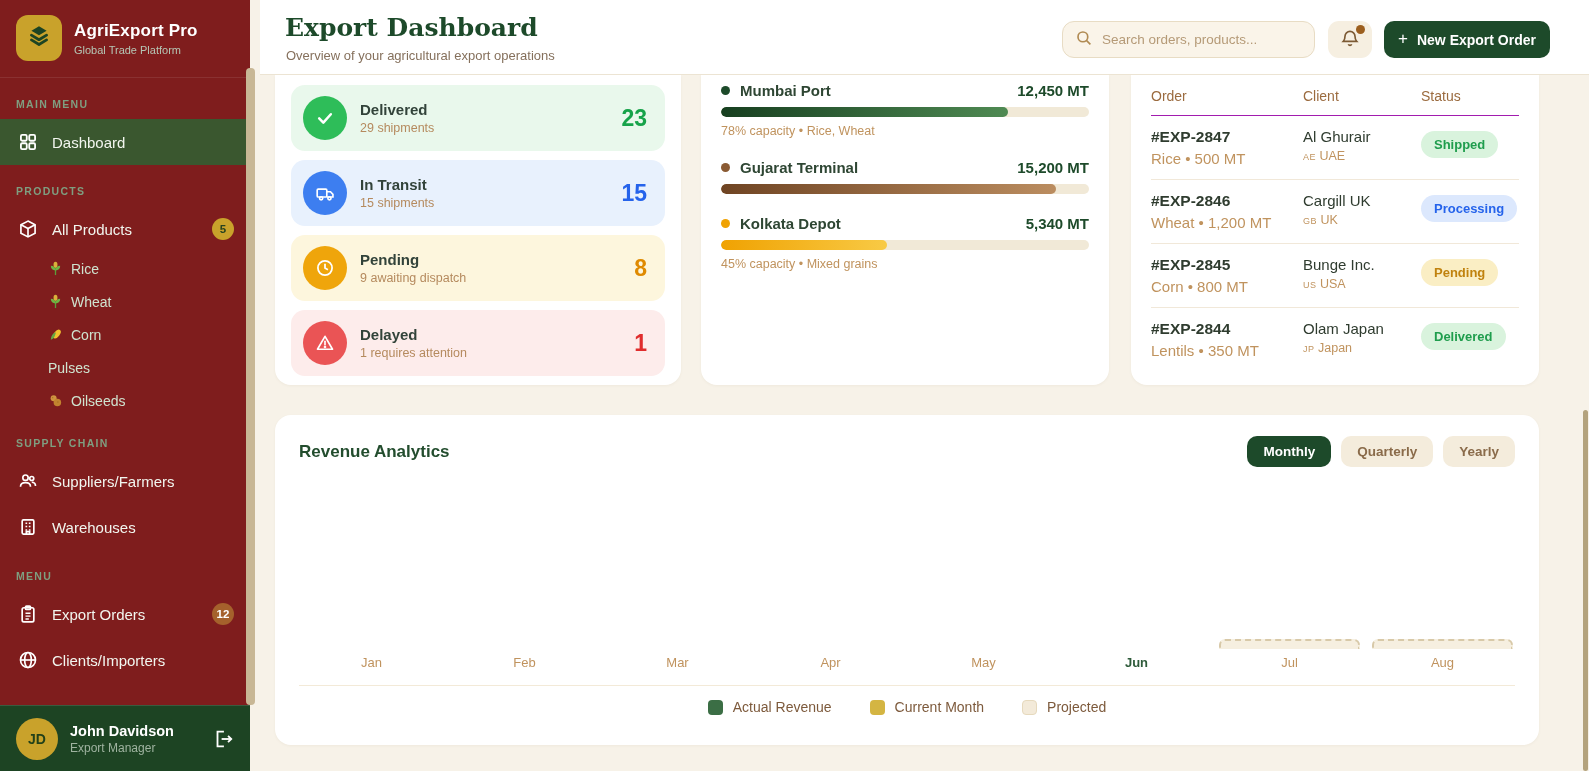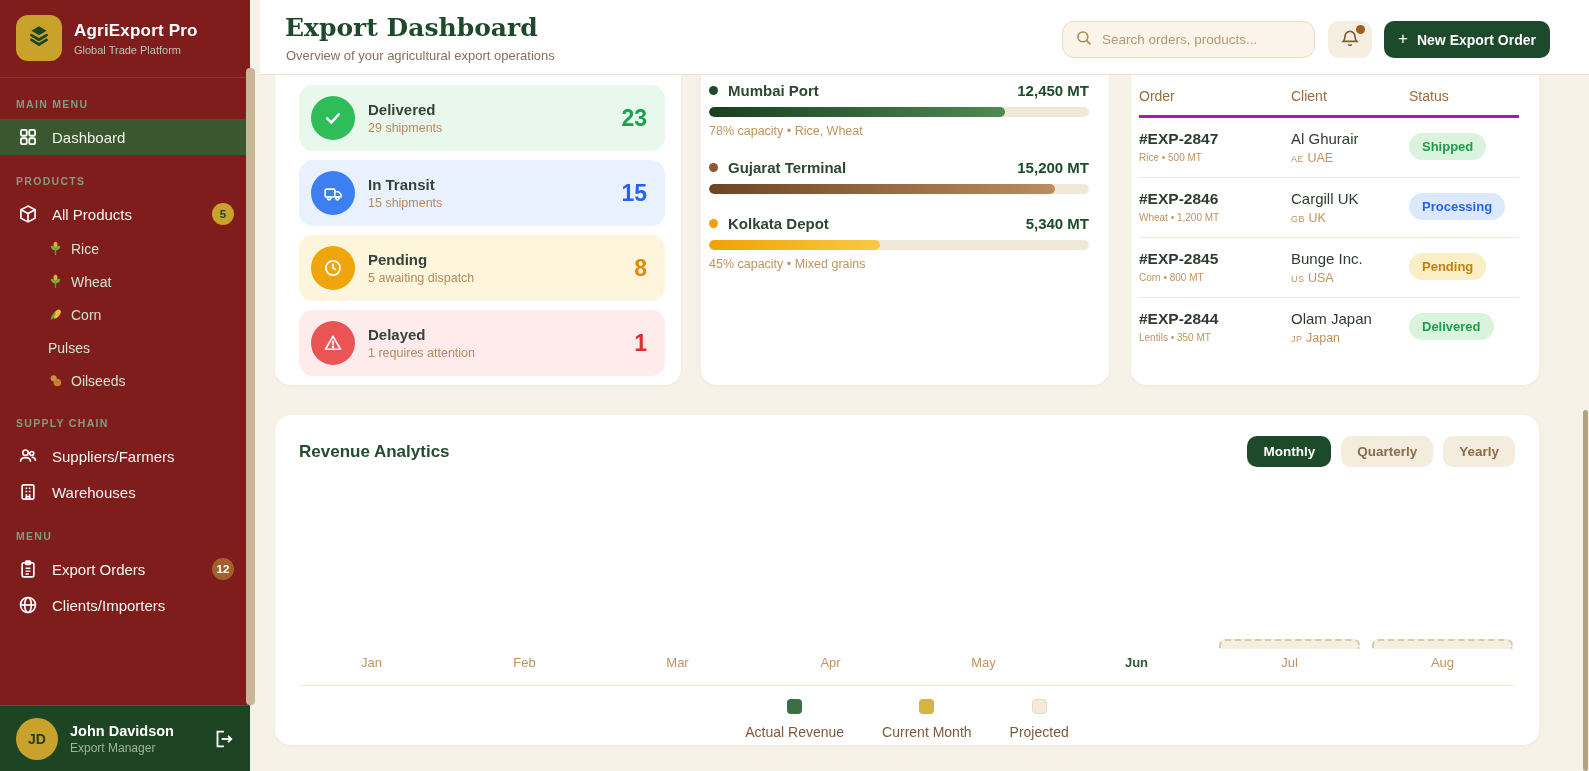--- a/index.html
+++ b/index.html
@@ -11,21 +11,21 @@
   .sidebar { position:absolute; left:0; top:0; width:250px; height:771px;
     background:#7f1d1d; color:#fff; z-index:5; }
   .logo-row { display:flex; align-items:center; gap:12px; padding:15px 16px 16px;
     border-bottom:1px solid rgba(255,255,255,.09); }
   .logo-sq { width:46px; height:46px; border-radius:12px; background:#c9a22b;
     display:flex; align-items:center; justify-content:center; flex:0 0 auto; }
   .brand-name { font-size:17px; font-weight:bold; letter-spacing:.2px; }
   .brand-tag { font-size:11px; color:#b5c6b5; margin-top:3px; }
   .sec-label { margin:20px 16px 9px; font-size:10.5px; font-weight:bold;
     letter-spacing:1.3px; color:#7f9e80; }
-  .nav-item { display:flex; align-items:center; gap:14px; height:36px;
+  .nav-item { display:flex; align-items:center; gap:14px; height:46px;
     padding:0 16px 0 18px; font-size:15px; color:#f2f6ef; cursor:pointer; }
   .nav-item.active { background:#3a572f; }
   .nav-item .nicon { width:20px; height:20px; flex:0 0 auto; display:flex; }
   .badge-pill { margin-left:auto; min-width:22px; height:22px; border-radius:50%;
     display:flex; align-items:center; justify-content:center; font-size:11.5px; font-weight:bold; }
   .badge-gold { background:#c9a22b; color:#26421f; }
   .badge-brown { background:#a5612c; color:#fff; }
   .sub-item { display:flex; align-items:center; gap:8px; height:33px;
     padding-left:48px; font-size:14px; color:#cfe3cf; cursor:pointer; }
   .sub-item .picon { width:15px; height:15px; display:flex; }
@@ -60,21 +60,21 @@
     border-radius:50%; background:#9c5f1f; }
   .new-order-btn { position:absolute; right:49px; top:21px; width:166px; height:37px;
     background:#1d4a2a; color:#fff; border-radius:10px; display:flex; align-items:center;
     justify-content:center; gap:9px; font-size:14px; font-weight:bold; cursor:pointer; }
   .plus-g { font-size:17px; font-weight:normal; margin-top:-1px; }
 
   
   .content { position:absolute; left:250px; top:75px; width:1339px; height:696px;
     background:#f7f2e8; }
   .card { position:absolute; background:#fff; box-shadow:0 1px 3px rgba(90,70,40,.05); }
-  .card.clip-top { border-radius:0 0 16px 16px;padding-left:8px; }
+  .card.clip-top { border-radius:0 0 16px 16px; }
   .col1 { left:25px; top:0; width:406px; height:310px; }
   .col2 { left:451px; top:0; width:408px; height:310px; padding:7px 20px 0; }
   .col3 { left:881px; top:0; width:408px; height:310px; padding:9px 20px 0; }
 
   
   .tile { margin:0 16px 9px; height:66px; border-radius:14px; display:flex;
     align-items:center; padding:0 18px 0 12px; gap:13px; cursor:pointer; }
   .tile:first-child { margin-top:10px; }
   .tile-icon { width:44px; height:44px; border-radius:50%; display:flex;
     align-items:center; justify-content:center; flex:0 0 auto; }
@@ -91,26 +91,26 @@
   .wh-track { margin-top:8px; height:10px; border-radius:5px; background:#f1e9d7; overflow:hidden; }
   .wh-fill { height:100%; border-radius:5px; }
   .fill-0 { background:linear-gradient(90deg,#173f20,#4f8a53); }
   .fill-1 { background:linear-gradient(90deg,#ab841c,#e5ca52); }
   .fill-2 { background:linear-gradient(90deg,#6f4423,#bb8d60); }
   .fill-3 { background:linear-gradient(90deg,#f0a202,#f8ca45); }
   .wh-cap { margin-top:7px; font-size:12.5px; color:#c0935e; }
 
   
   .tbl-head { display:grid; grid-template-columns:152px 118px 1fr; font-size:14px;
-    color:#9b6b3f; padding:4px 0 11px; border-bottom:3px solid #a21caf; }
+    color:#9b6b3f; padding:4px 0 11px; border-bottom:1px solid #a21caf; }
   .tbl-row { display:grid; grid-template-columns:152px 118px 1fr; padding:12px 0;
     border-bottom:1px solid #f1e8d9; cursor:pointer; }
   .tbl-row:last-child { border-bottom:0; }
   .ord-id { font-size:15.5px; font-weight:bold; color:#2f3c2f; }
-  .ord-sub { font-size:10px; color:#c0935e; margin-top:4px; }
+  .ord-sub { font-size:15px; color:#c0935e; margin-top:4px; }
   .cl-name { font-size:15px; color:#2f3c2f; }
   .cl-country { font-size:12.5px; color:#c0935e; margin-top:4px; }
   .cc { font-size:9px; letter-spacing:.5px; }
   .st-badge { justify-self:start; align-self:start; margin-top:3px; padding:6px 13px;
     border-radius:999px; font-size:13px; font-weight:bold; }
 
   
   .rev-card { left:25px; top:340px; width:1264px; height:330px; border-radius:16px; }
   .rev-head { display:flex; align-items:center; padding:21px 24px 0; }
   .rev-title { font-size:17px; font-weight:bold; color:#234d2e; }
@@ -120,21 +120,21 @@
   .rev-tab.active { background:#1d4a2a; color:#fff; }
   .plot { display:flex; align-items:flex-end; height:172px; margin:10px 20px 0; }
   .plot-col { flex:1; display:flex; justify-content:center; }
   .proj-bar { width:92%; height:10px; border-radius:6px 6px 0 0;
     border:2px dashed #d8c9a8; border-bottom:0; background:#f6efe0; }
   .months { display:flex; margin:6px 20px 0; }
   .month { flex:1; text-align:center; font-size:13px; color:#c0935e; }
   .month.current { color:#2e5b3a; font-weight:bold; }
   .rev-div { margin:15px 24px 0; border-top:1px solid #f3ead8; }
   .legend { display:flex; justify-content:center; gap:38px; margin-top:13px; }
-  .leg-item { display:flex; align-items:center; gap:10px; font-size:14px; color:#7d5a3c;flex-direction:column; }
+  .leg-item { display:flex; align-items:center; gap:10px; font-size:14px; color:#7d5a3c; }
   .leg-sw { width:15px; height:15px; border-radius:4px; }
   .leg-item:nth-child(3) .leg-sw { border:1px solid #e6d9bd; }
 
   .main-scroll { position:absolute; right:1px; top:410px; width:5px; height:361px;
     background:#b4a37d; border-radius:3px; z-index:9; }
 </style>
 </head>
 <body>
 
 <div class="app">
@@ -349,21 +349,21 @@
       </div>
       <div class="tile" style="background: rgb(253, 246, 221);">
         <div class="tile-icon" style="background: rgb(239, 165, 11);">
           <svg width="20" height="20" viewBox="0 0 24 24" fill="none" stroke="#fff" stroke-width="2.1">
               <circle cx="12" cy="12" r="8.5"></circle>
               <path d="M12 7 V12 L15.5 14"></path>
             </svg>
         </div>
         <div>
           <div class="tile-title">Pending</div>
-          <div class="tile-sub">5 awaiting dispatch</div>
+          <div class="tile-sub">9 awaiting dispatch</div>
         </div>
         <div class="tile-count" style="color: rgb(223, 138, 0);">8</div>
       </div>
       <div class="tile" style="background: rgb(253, 236, 235);">
         <div class="tile-icon" style="background: rgb(234, 84, 85);">
           <svg width="20" height="20" viewBox="0 0 24 24" fill="none" stroke="#fff" stroke-width="2">
               <path d="M12 4 L21 19.5 H3 Z" stroke-linejoin="round"></path>
               <path d="M12 10 v4" stroke-linecap="round"></path>
               <circle cx="12" cy="16.8" r="0.6" fill="#fff"></circle>
             </svg>

